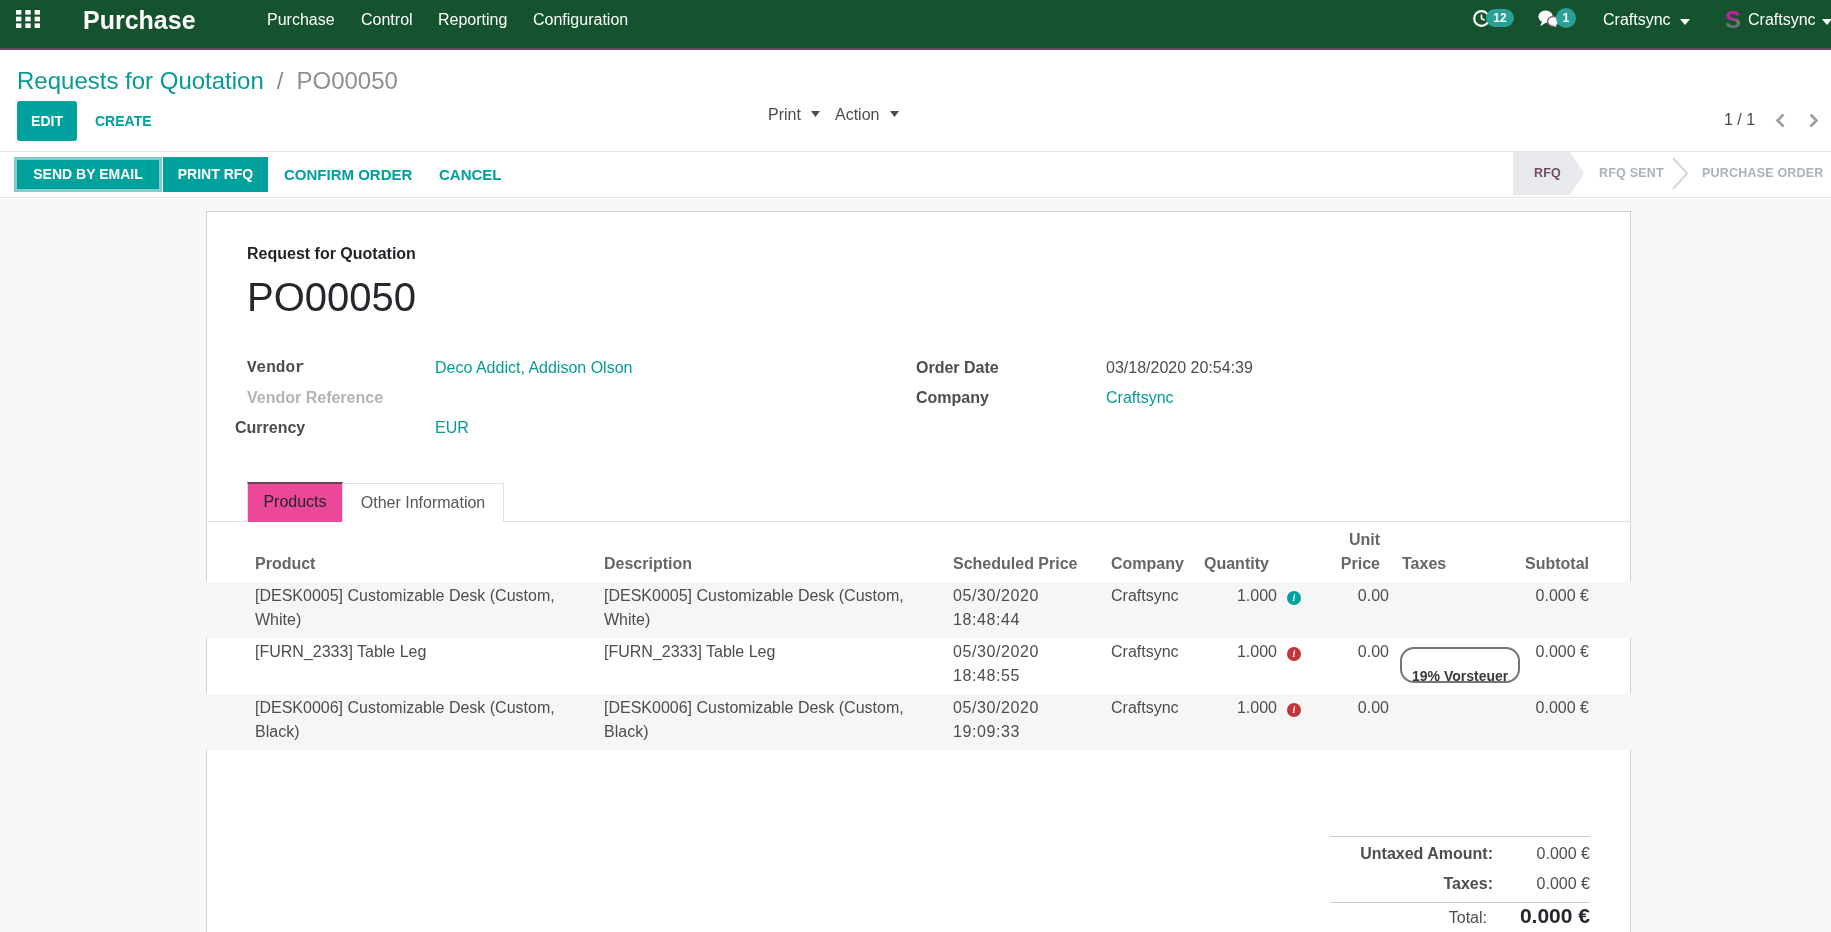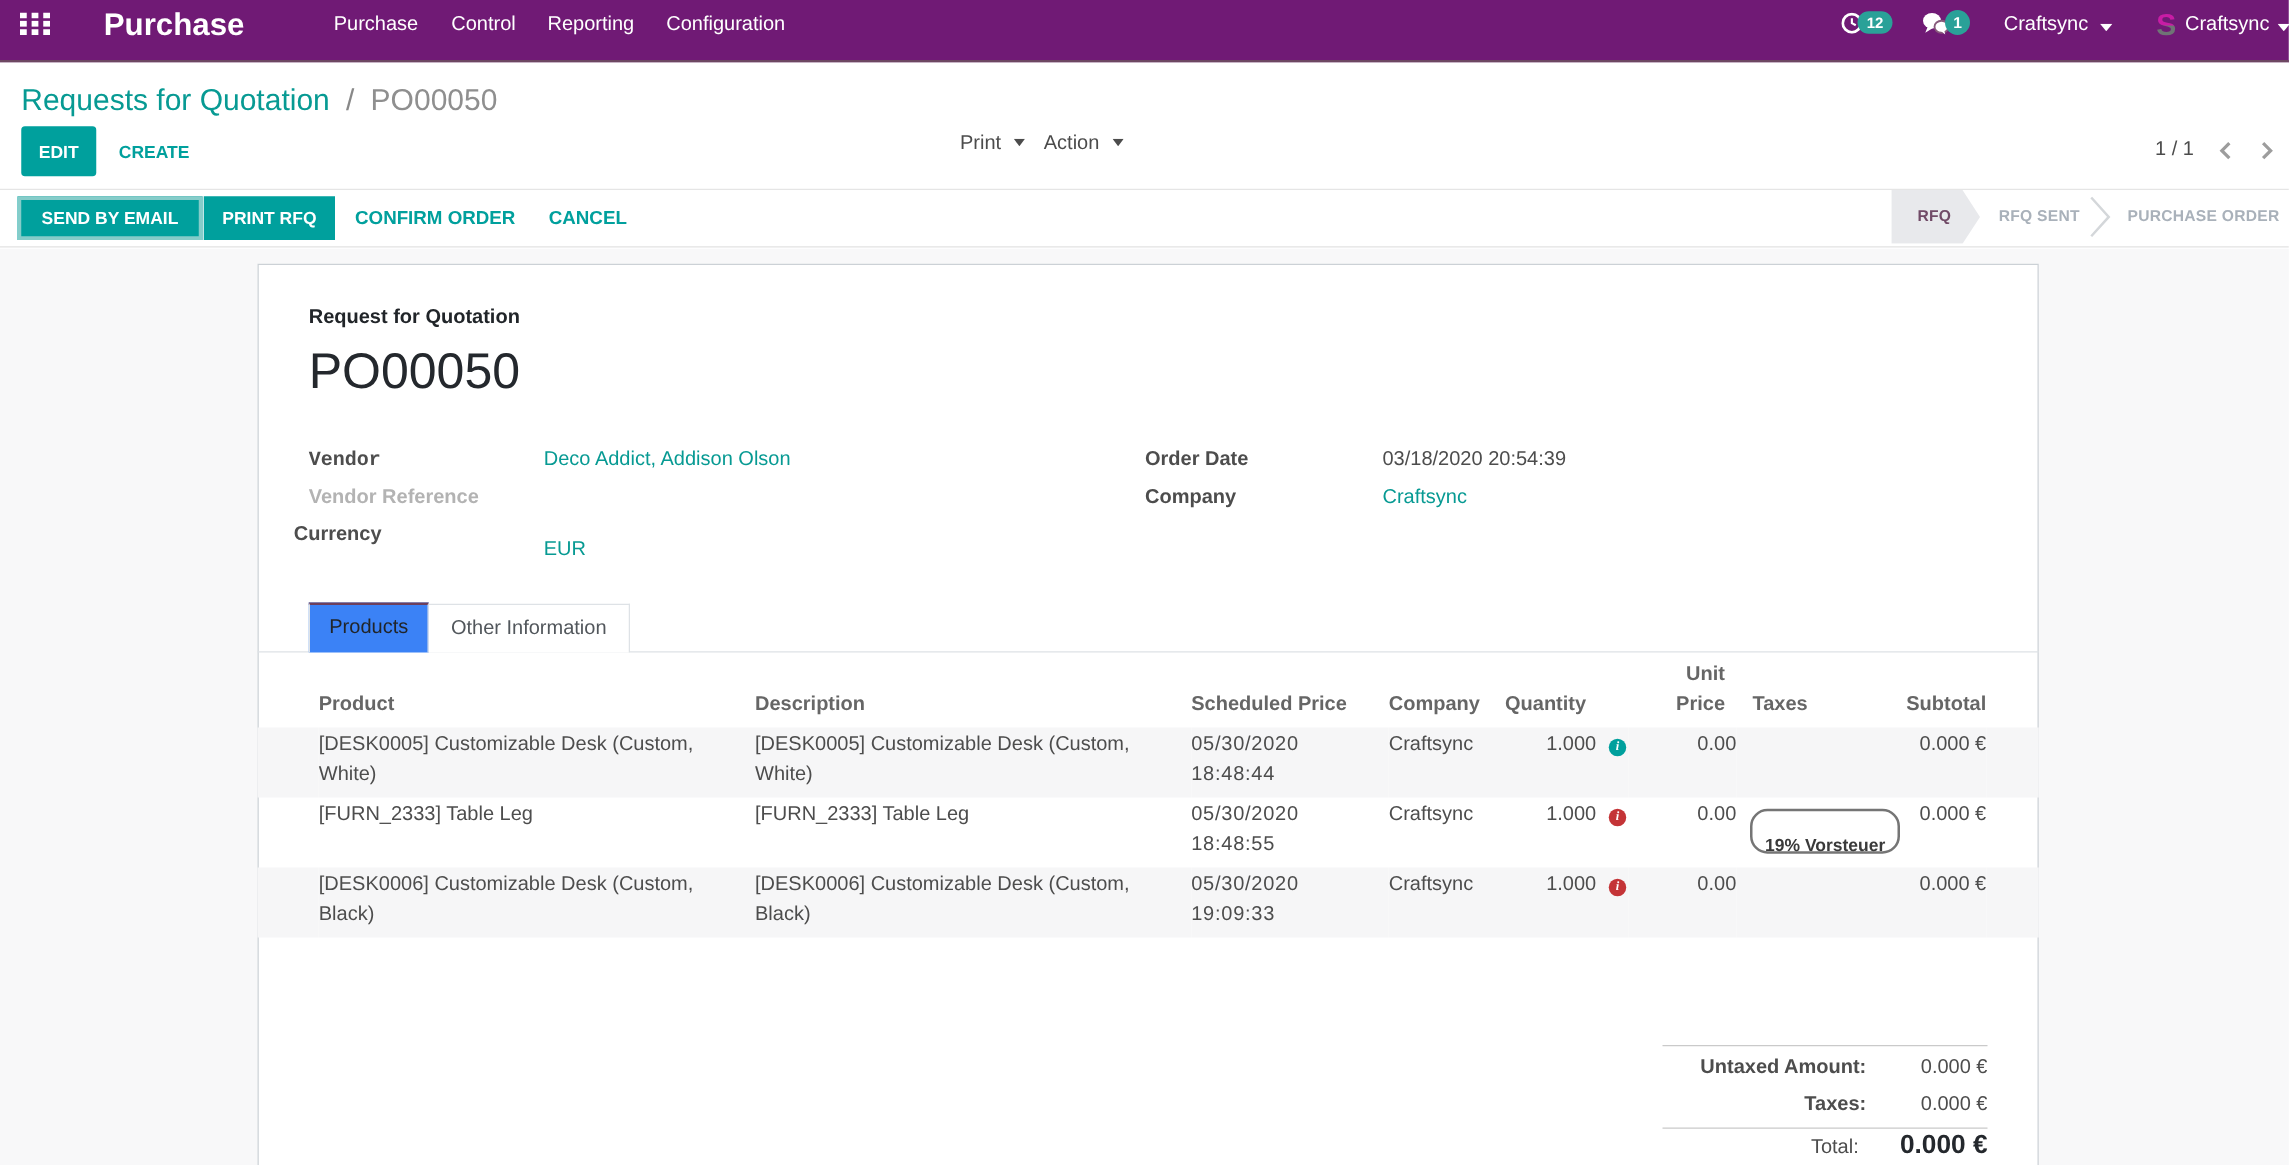--- a/index.html
+++ b/index.html
@@ -1,20 +1,20 @@
 <!DOCTYPE html>
 <html><head>
 <meta charset="utf-8">
 <style>
 * { margin:0; padding:0; box-sizing:border-box; }
 html,body { width:1831px; height:932px; overflow:hidden; font-family:"Liberation Sans", sans-serif; background:#fff; }
 .abs { position:absolute; }
 
 
-#navbar { position:absolute; left:0; top:0; width:1831px; height:50px; background:#701a75; border-bottom:2px solid #6d4862; color:#fff; }
+#navbar { position:absolute; left:0; top:0; width:1831px; height:50px; background:#14532d; border-bottom:2px solid #6d4862; color:#fff; }
 #navbar .item { position:absolute; top:0; height:40px; line-height:40px; font-size:16px; color:#fff; }
 #brand { position:absolute; left:83px; top:0; height:40px; line-height:40px; font-size:25px; font-weight:700; color:#fff; }
 
 
 #cp { position:absolute; left:0; top:50px; width:1831px; height:101px; background:#fff; }
 #breadcrumb { position:absolute; left:17px; top:17px; font-size:24px; }
 #breadcrumb .bc1 { color:#079a93; }
 #breadcrumb .sep { color:#888; }
 #breadcrumb .bc2 { color:#8f8f8f; }
 #btn-edit { position:absolute; left:17px; top:51px; width:60px; height:40px; background:#00A09D; color:#fff; font-weight:700; font-size:14px; text-align:center; line-height:40px; border-radius:3px; }
@@ -138,30 +138,30 @@
 </div>
 <div id="content"></div>
 <div id="sheet">
   <div class="abs" style="left:40px; top:33px; font-size:16px; font-weight:700; color:#212529;">Request for Quotation</div>
   <div class="abs" style="left:40px; top:63px; font-size:40px; color:#24282d;">PO00050</div>
 
   <div class="abs lbl" style="left:40px; top:147px;font-family:Liberation Mono, monospace;">Vendor</div>
   <div class="abs link" style="left:228px; top:147px;">Deco Addict, Addison Olson</div>
   <div class="abs" style="left:40px; top:177px; font-size:16px; color:#b3b3b3; font-weight:700;">Vendor Reference</div>
   <div class="abs lbl" style="left:28px; top:207px;">Currency</div>
-  <div class="abs link" style="left:228px; top:207px;margin-top:12px;">EUR</div>
+  <div class="abs link" style="left:228px; top:207px;">EUR</div>
 
   <div class="abs lbl" style="left:709px; top:147px;">Order Date</div>
   <div class="abs val" style="left:899px; top:147px;">03/18/2020 20:54:39</div>
   <div class="abs lbl" style="left:709px; top:177px;">Company</div>
   <div class="abs link" style="left:899px; top:177px;">Craftsync</div>
 
   <div class="abs" style="left:-1px; top:309px; width:41px; height:1px; background:#dee2e6;"></div>
   <div class="abs" style="left:136px; top:309px; width:1288px; height:1px; background:#dee2e6;"></div>
-  <div class="abs" style="left:40px; top:270px; width:96px; height:40px; background:#3b82f6; border-top:2px solid #6d3f5c; border-left:1px solid #dee2e6; border-right:1px solid #dee2e6; text-align:center; line-height:36px; font-size:16px; color:#212529;">Products</div>
+  <div class="abs" style="left:40px; top:270px; width:96px; height:40px; background:#ec4899; border-top:2px solid #6d3f5c; border-left:1px solid #dee2e6; border-right:1px solid #dee2e6; text-align:center; line-height:36px; font-size:16px; color:#212529;">Products</div>
   <div class="abs" style="left:136px; top:271px; width:161px; height:39px; background:#fff; border-top:1px solid #dee2e6; border-right:1px solid #dee2e6; text-align:center; line-height:37px; font-size:16px; color:#52575c;">Other Information</div>
 
   <table id="lines">
     <colgroup>
       <col style="width:49px">
         <col style="width:349px">
         <col style="width:349px">
         <col style="width:158px">
         <col style="width:93px">
         <col style="width:99px">

